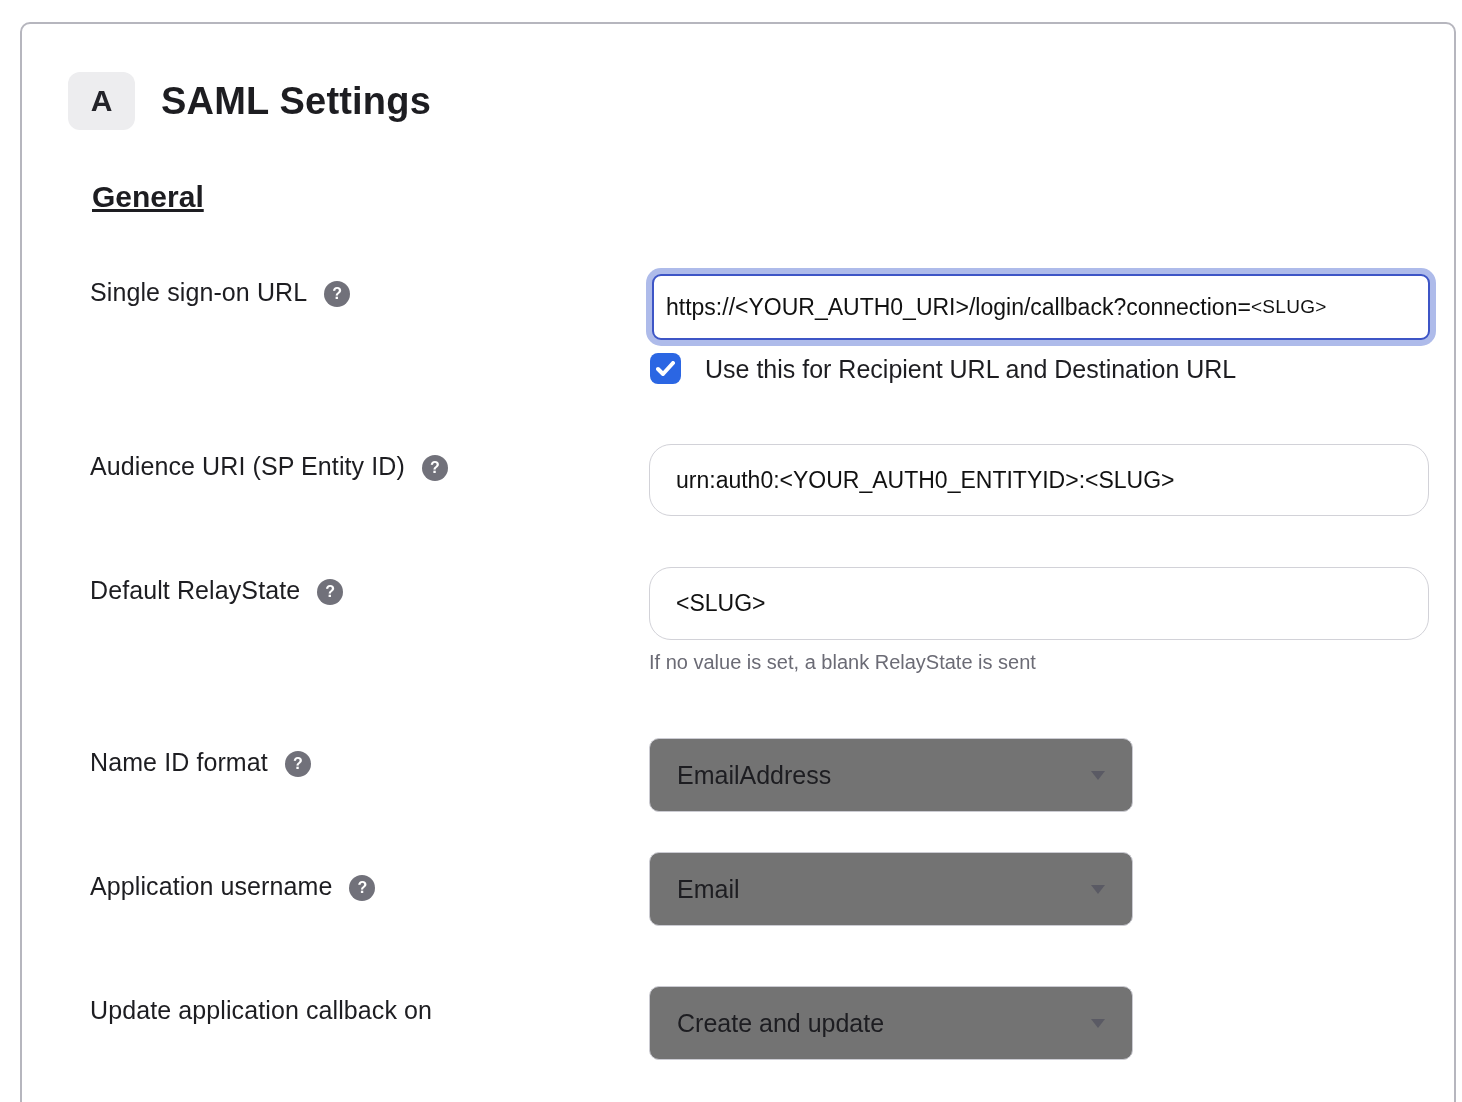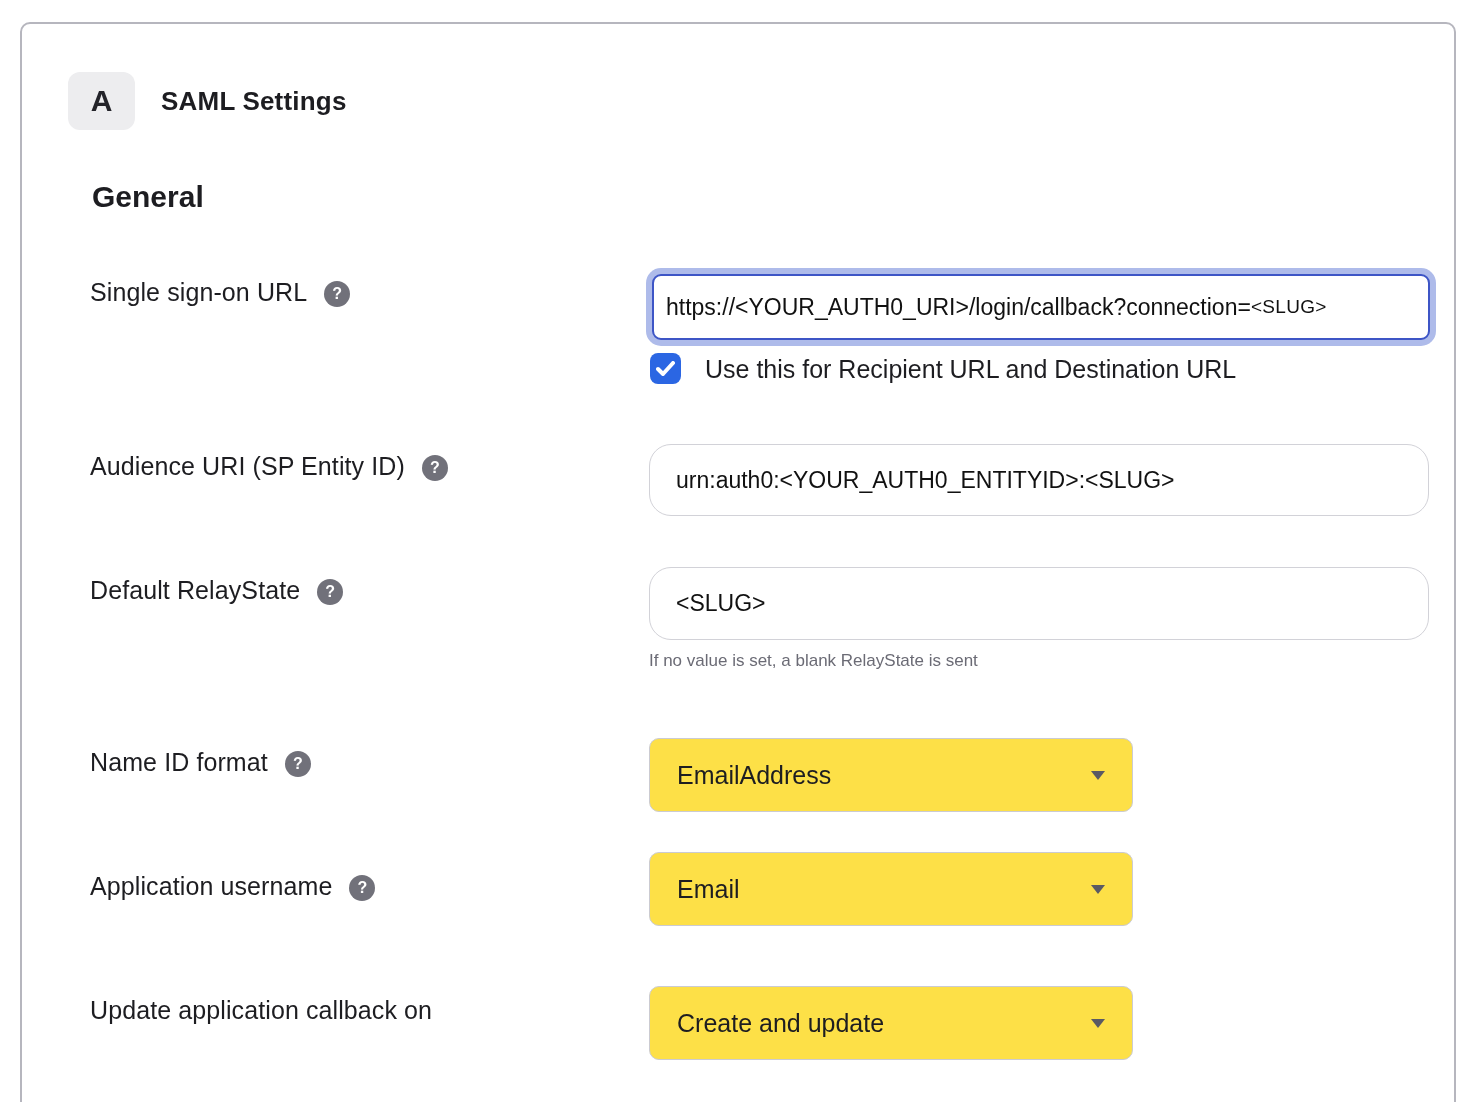--- a/index.html
+++ b/index.html
@@ -25,25 +25,25 @@
   
   .step-badge{
     position:absolute;left:46px;top:48px;width:67px;height:58px;
     background:var(--badge-bg);border-radius:12px;
     display:flex;align-items:center;justify-content:center;
     font-size:30px;font-weight:700;color:#232329;
   }
   .page-title{
     position:absolute;left:139px;top:48px;height:58px;
     display:flex;align-items:center;
-    font-size:26px;font-weight:700;letter-spacing:.2px;color:var(--text-dark);
+    font-size:38px;font-weight:700;letter-spacing:.2px;color:var(--text-dark);
   }
   .section-heading{
     position:absolute;left:70px;top:156px;
-    font-size:30px;font-weight:700;color:var(--text-dark);
+    font-size:30px;font-weight:700;color:var(--text-dark);text-decoration:underline;
   }
   
   .label-wrap{
     position:absolute;left:68px;display:flex;align-items:flex-end;gap:17px;
   }
   .field-label{font-size:25px;font-weight:400;color:var(--text-dark);letter-spacing:.1px;}
   .help-icon{
     width:26px;height:26px;border-radius:50%;background:var(--help-icon-bg);
     display:flex;align-items:center;justify-content:center;flex:none;
     color:#ffffff;font-size:16px;font-weight:700;cursor:pointer;
@@ -57,36 +57,36 @@
   .sso-input{
     left:630px;top:250px;width:778px;height:66px;
     border:2px solid var(--focus-border);border-radius:9px;
     box-shadow:0 0 0 6px var(--focus-ring);
     padding-left:12px;
   }
   .slug-small{font-size:19px;letter-spacing:.3px;}
   .audience-input{left:627px;top:420px;width:780px;height:72px;padding-left:26px;}
   .relay-input{left:627px;top:543px;width:780px;height:73px;padding-left:26px;}
   .helper-text{
-    position:absolute;left:627px;top:627px;font-size:17px;color:var(--text-gray);
+    position:absolute;left:627px;top:627px;font-size:20px;color:var(--text-gray);
   }
   
   .checkbox-row{
     position:absolute;left:628px;top:329px;height:31px;
     display:flex;align-items:flex-end;gap:24px;
   }
   .checkbox{
     width:31px;height:31px;border-radius:8px;background:var(--accent-blue);
     display:flex;align-items:center;justify-content:center;flex:none;cursor:pointer;
   }
   .checkbox-label{font-size:25px;color:var(--text-dark);}
   
   .select-box{
     position:absolute;left:627px;width:484px;height:74px;
-    background:#fde047;border:1px solid var(--select-border);border-radius:10px;
+    background:#737373;border:1px solid var(--select-border);border-radius:10px;
     display:flex;align-items:center;justify-content:space-between;
     padding:0 27px;font-size:25px;color:var(--text-dark);cursor:pointer;
   }
   .triangle-icon{flex:none;color:var(--triangle-gray);display:flex;}
 </style>
 </head>
 <body>
 
 <div class="card">
 

